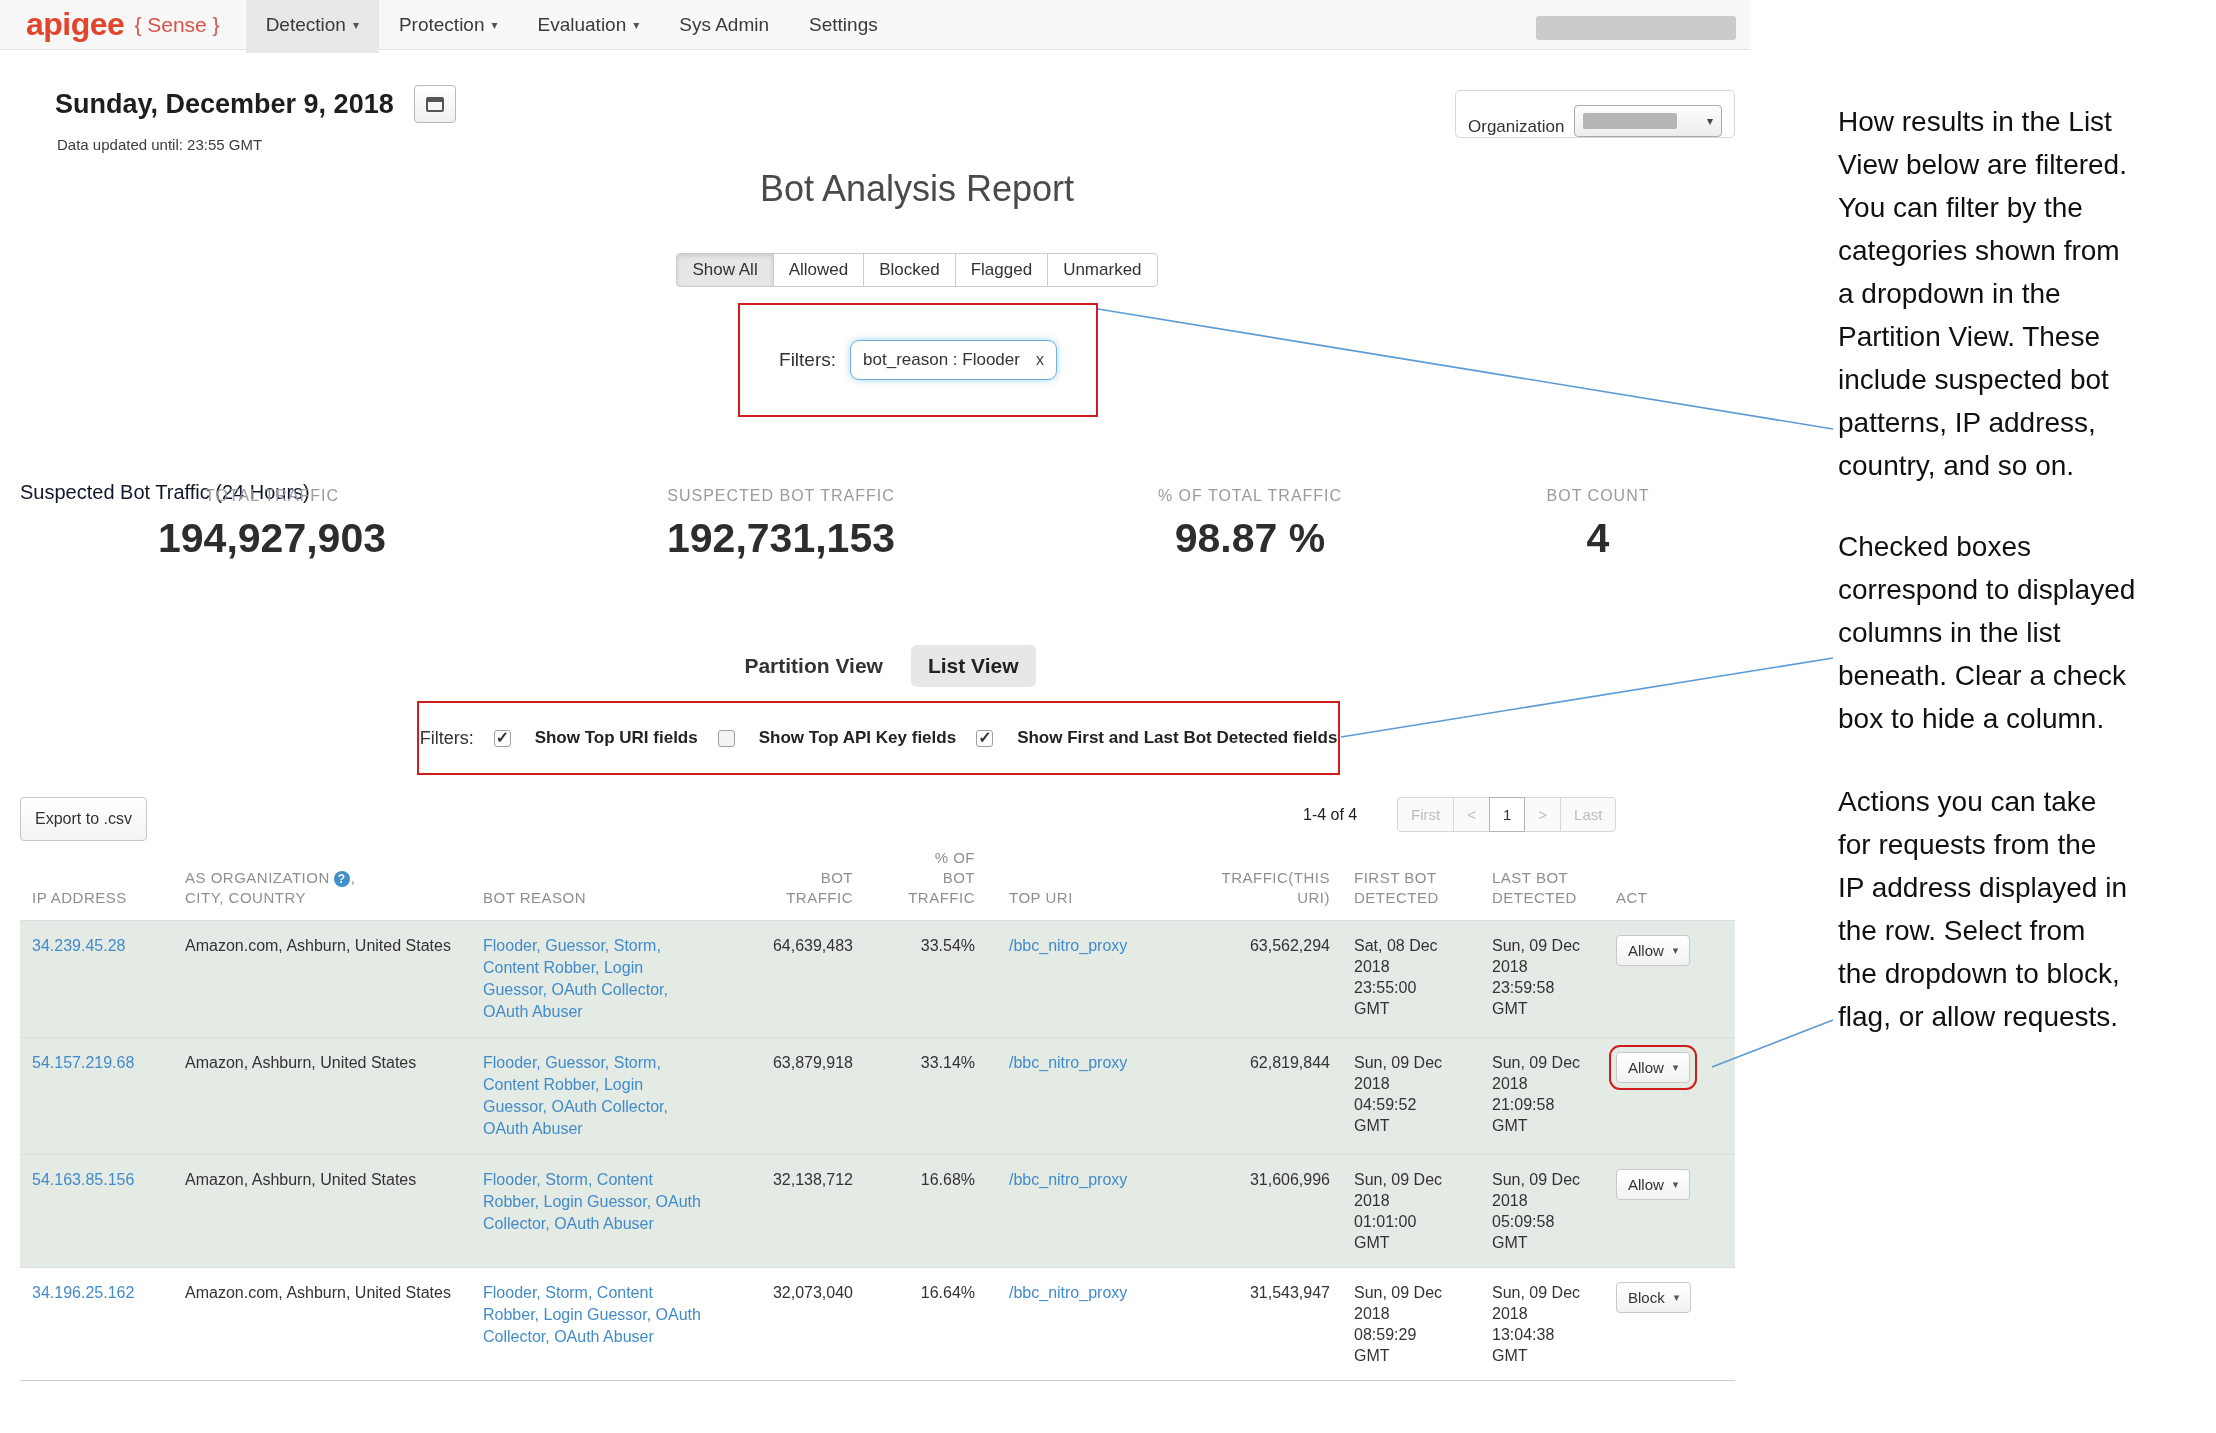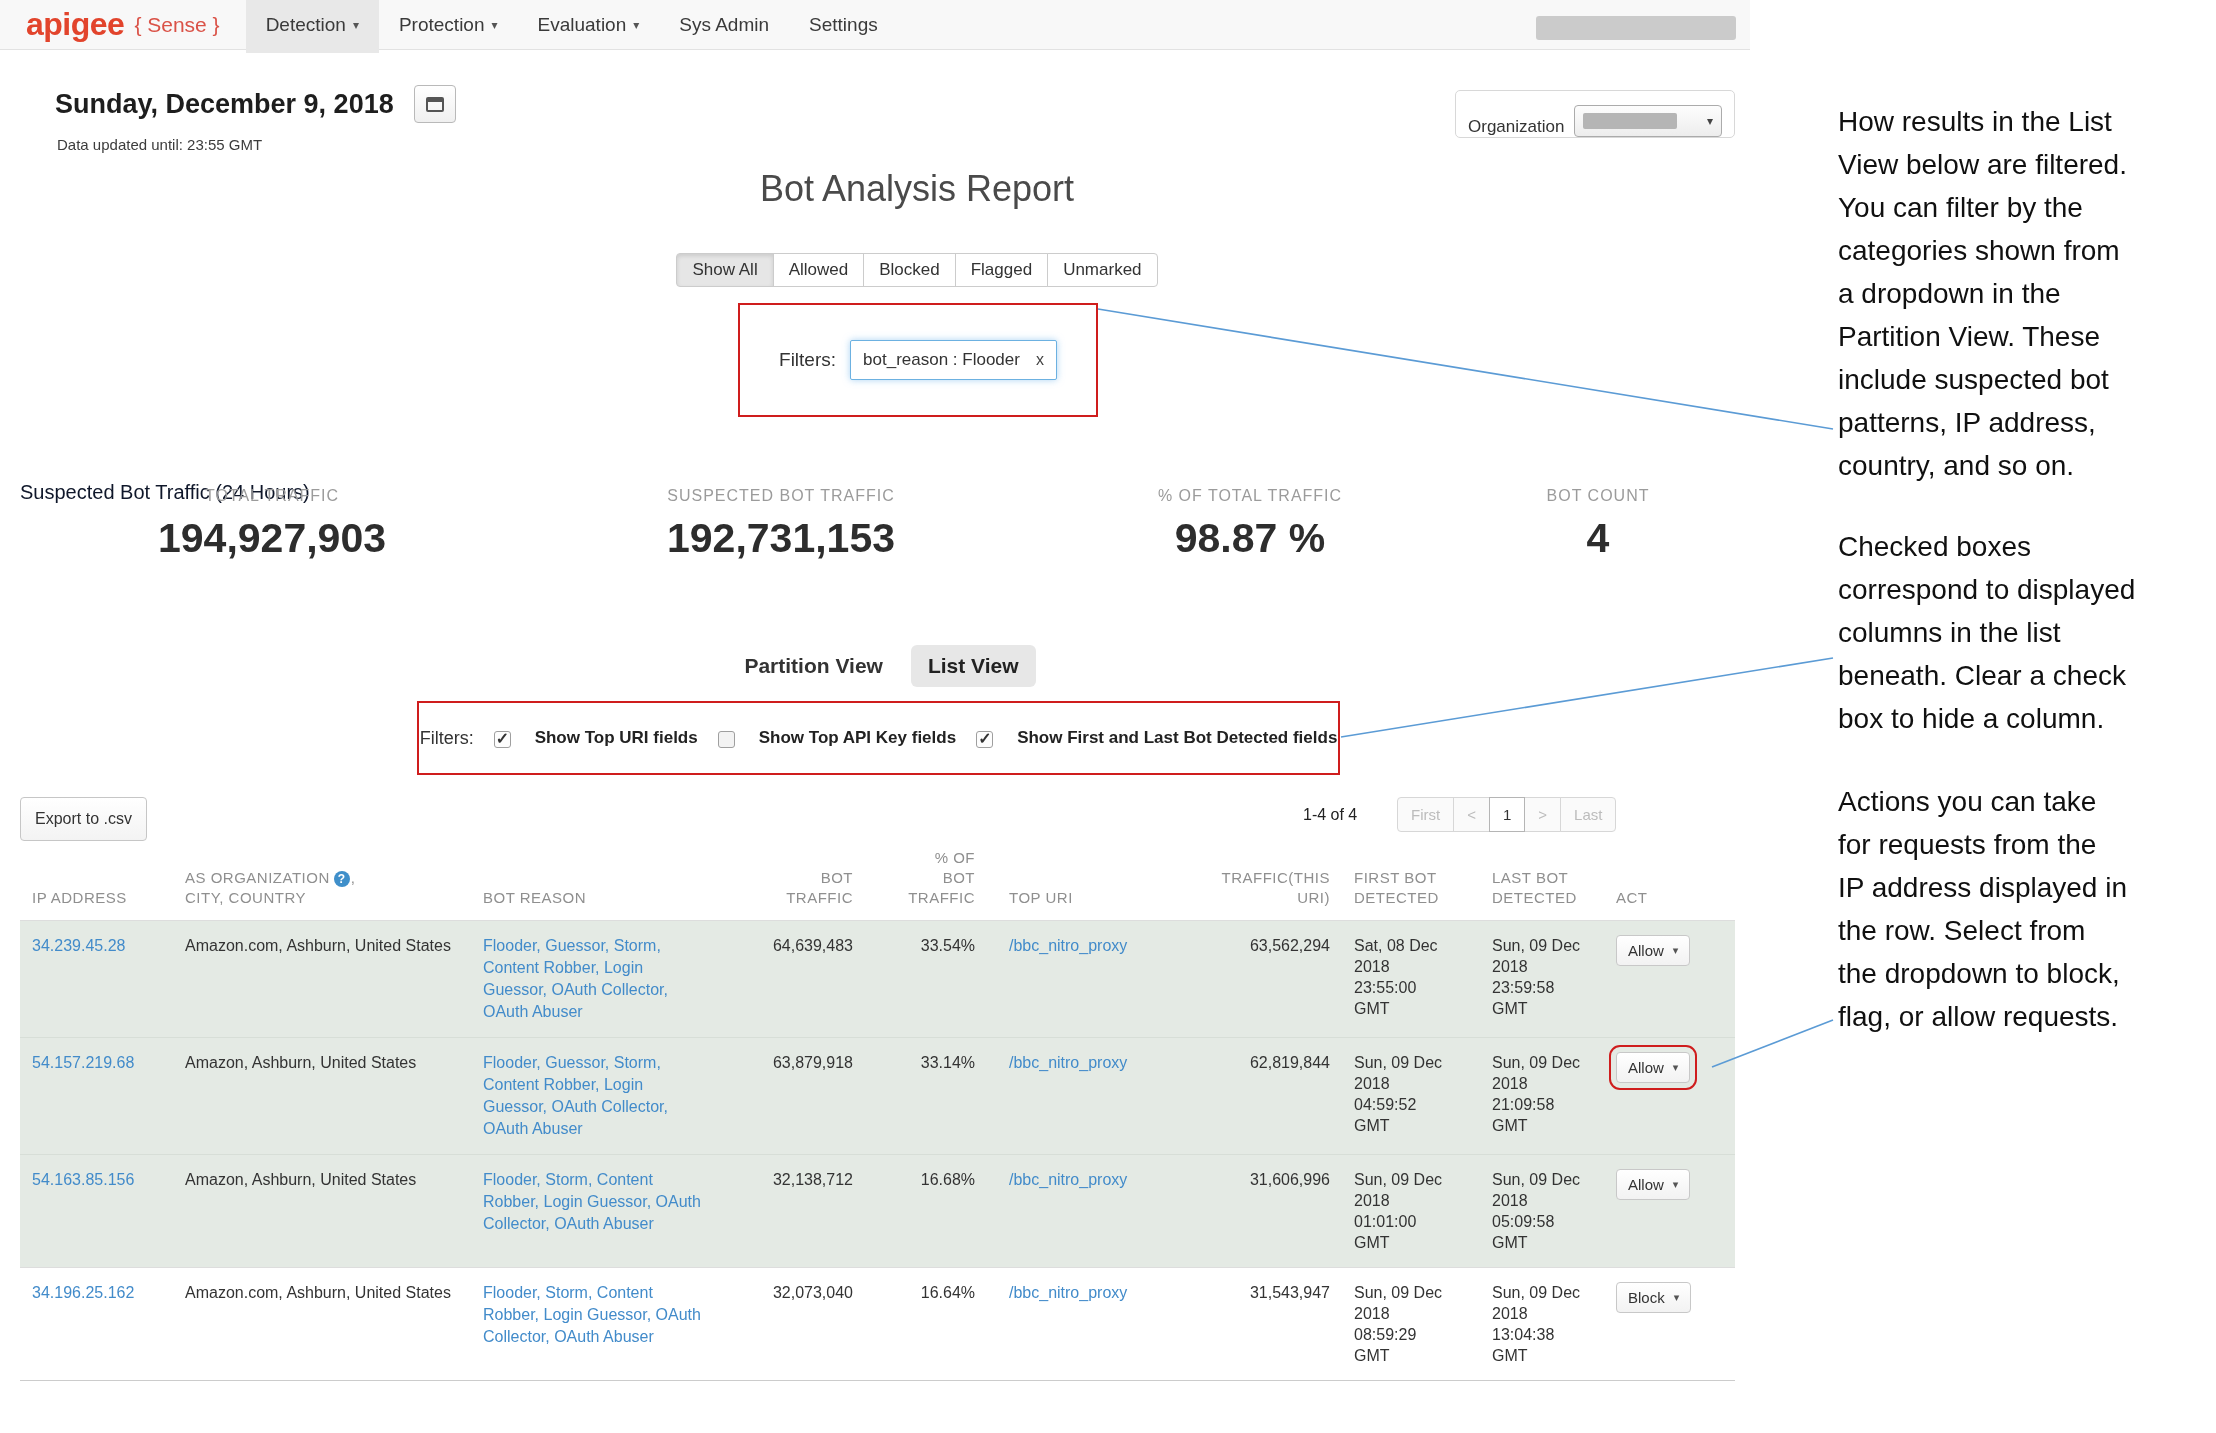--- a/index.html
+++ b/index.html
@@ -43,21 +43,21 @@
     padding:6px 15px; margin-left:-1px; cursor:pointer; }
   .tab-btn:first-child { border-radius:4px 0 0 4px; margin-left:0; }
   .tab-btn:last-child { border-radius:0 4px 4px 0; }
   .tab-btn.active { background:#e6e6e6; box-shadow:inset 0 2px 4px rgba(0,0,0,0.12); }
 
   
   .redbox { position:absolute; border:2px solid #cf1d1d; }
   #filterBox { left:738px; top:303px; width:360px; height:114px;
     display:flex; align-items:center; justify-content:center; gap:14px; }
   .filters-label { font-size:19px; color:#333; }
-  .chip { display:flex; align-items:center; gap:16px; border:1px solid #6cb1e1; border-radius:2px;
+  .chip { display:flex; align-items:center; gap:16px; border:1px solid #6cb1e1; border-radius:9px;
     padding:9px 12px; box-shadow:0 0 7px rgba(102,175,233,0.55); background:#fff; }
   .chip-text { font-size:17px; color:#333; white-space:nowrap; }
   .chip-x { font-size:16px; color:#444; cursor:pointer; }
 
   
   .section-title { position:absolute; left:20px; top:442px; font-size:20px; color:#0f172a;margin-top:39px; }
   .stat { position:absolute; top:487px; transform:translateX(-50%); text-align:center; white-space:nowrap; }
   .stat-label { font-size:16px; color:#9b9b9b; letter-spacing:1px; }
   .stat-value { font-size:41px; font-weight:bold; color:#2d2d2d; margin-top:10px; }
 
@@ -65,21 +65,21 @@
   .views-row { position:absolute; left:85px; top:645px; width:1610px; display:flex;
     justify-content:center; align-items:center; gap:28px; }
   .partition-label { font-size:21px; font-weight:600; color:#333; cursor:pointer; }
   .listview-pill { font-size:21px; font-weight:700; color:#222; background:#e7e7e7;
     border-radius:6px; padding:9px 17px; cursor:pointer; }
 
   
   #checkboxBox { left:417px; top:701px; width:923px; height:74px; display:flex;
     align-items:center; justify-content:center; gap:20px; }
   .lf-label { font-size:18px; color:#333; }
-  .cb-item { display:flex; align-items:flex-end; gap:24px; cursor:pointer; }
+  .cb-item { display:flex; align-items:center; gap:24px; cursor:pointer; }
   .cb { width:17px; height:17px; border:1px solid #9f9f9f; border-radius:3px;
     background:#f3f3f3; position:relative; }
   .cb.checked { background:#fdfdfd; }
   .cb.checked::after { content:"\2713"; position:absolute; left:1px; top:-3px;
     font-size:16px; color:#333; font-weight:bold; }
   .cb-label { font-size:17px; font-weight:bold; color:#222; white-space:nowrap; }
 
   
   .export-btn { position:absolute; left:20px; top:797px; font-size:16px; color:#333;
     border:1px solid #c6c6c6; border-radius:4px; background:linear-gradient(#fff,#f3f3f3);

